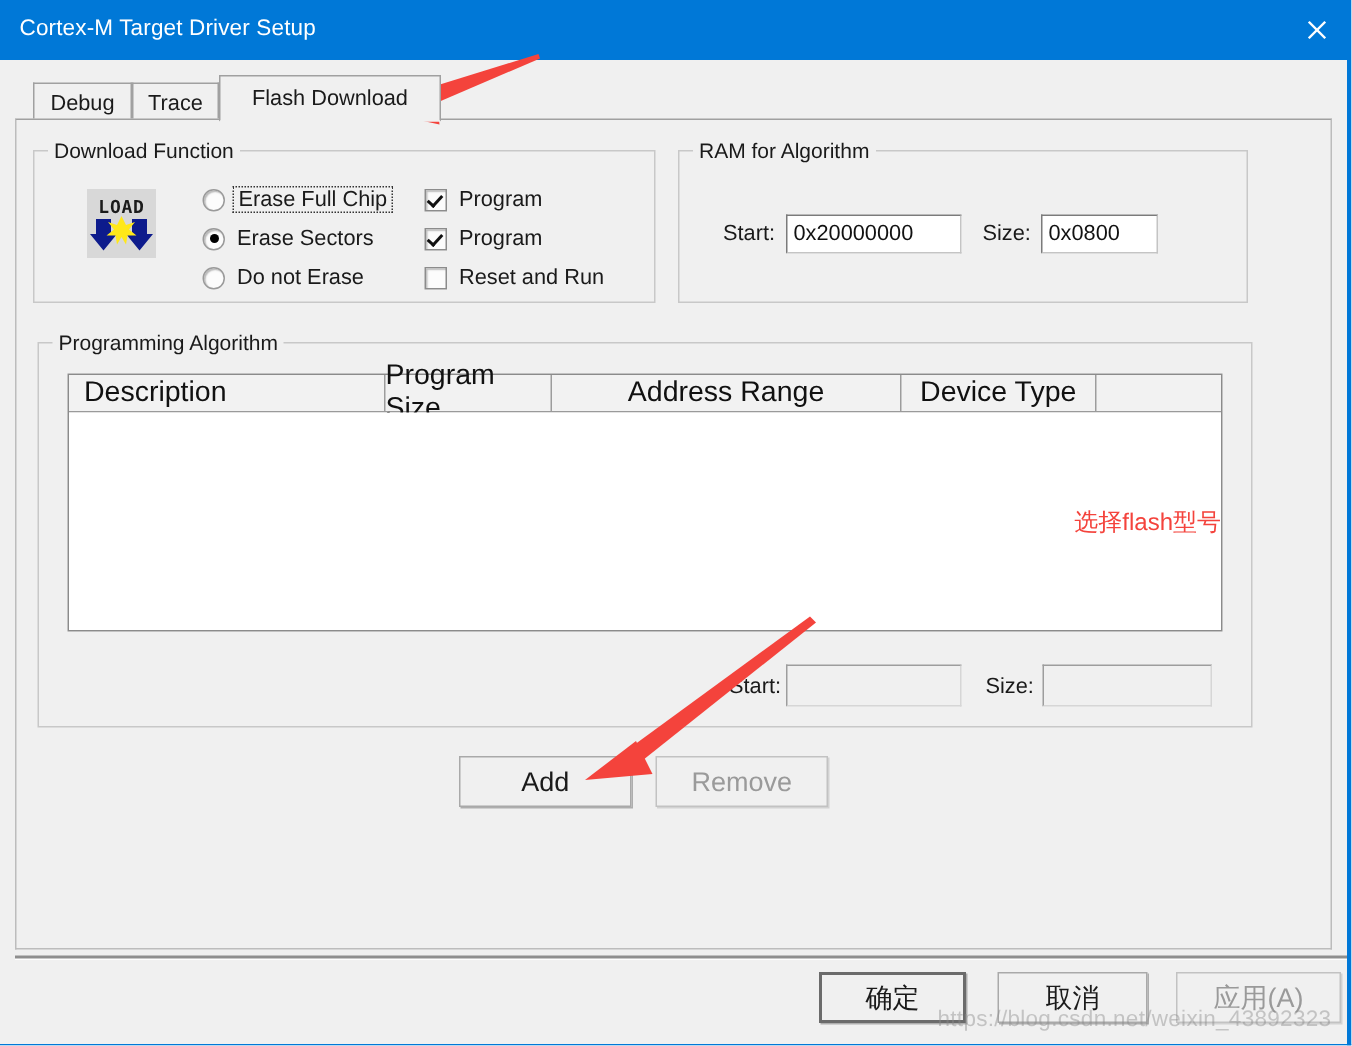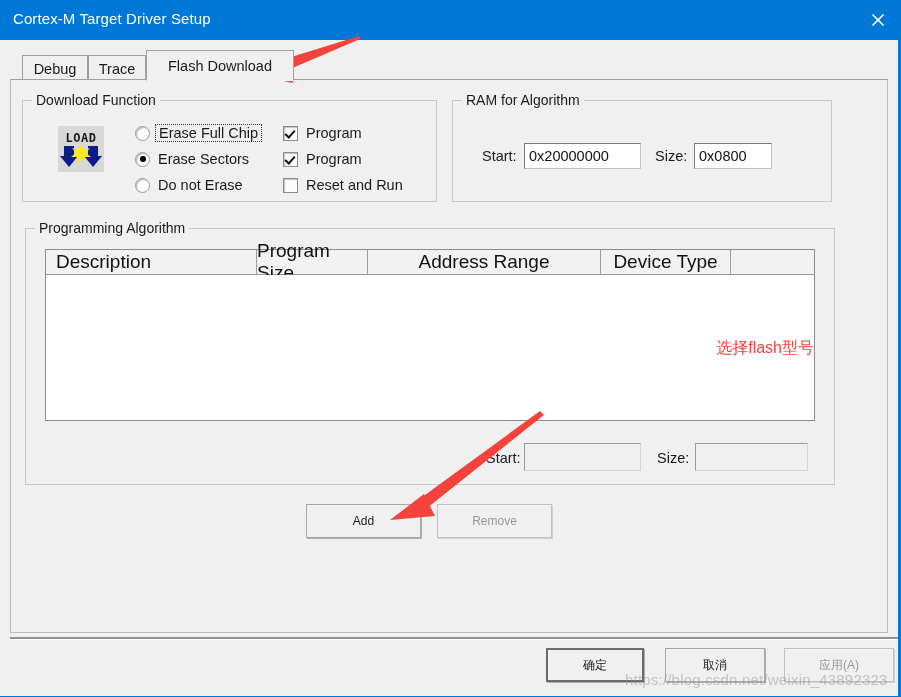--- a/index.html
+++ b/index.html
@@ -240,21 +240,21 @@
     white-space: nowrap;
   }
 
   
   .btn {
     position: absolute;
     box-sizing: border-box;
     background: #f0f0f0;
     border: 1px solid #a9a9a9;
     box-shadow: 1px 1px 0 rgba(120,120,120,0.55);
-    font-size: 12px;
+    font-size: 18px;
     color: #1a1a1a;
     display: flex;
     align-items: center;
     justify-content: center;
     cursor: default;
   }
   .btn.disabled { color: #9a9a9a; border-color: #c2c2c2; box-shadow: 1px 1px 0 rgba(180,180,180,0.5); }
   .btn.default  { border: 2px solid #6b6b6b; }
 
   .btn-add    { left: 306px; top: 504px; width: 115px; height: 34px; }

